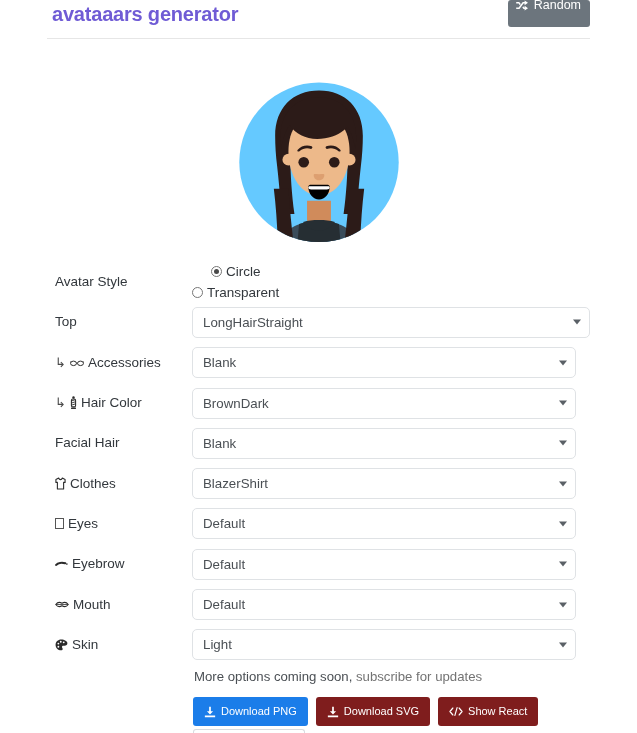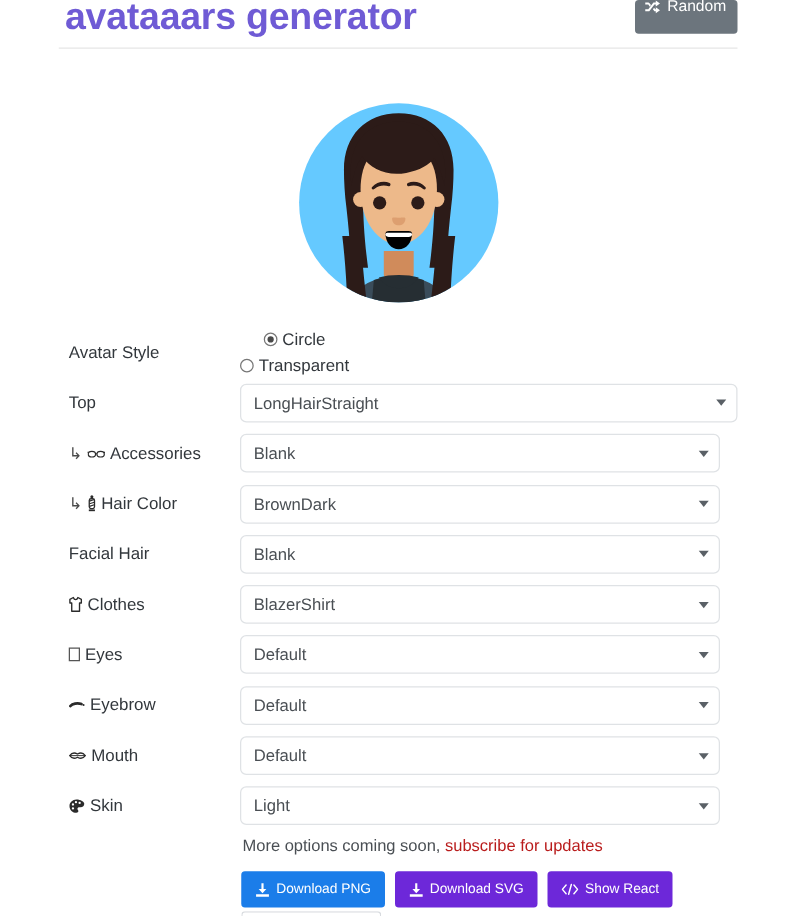--- a/index.html
+++ b/index.html
@@ -11,21 +11,21 @@
     overflow: hidden;
   }
   .page { position: relative; width: 637px; height: 733px; background:#fff; }
 
   
   .header {
     position: absolute; left: 0; top: 0; width: 637px; height: 44px;
   }
   .app-title {
     position: absolute; left: 52px; top: 0px;
-    font-size: 30px; font-weight: bold;
+    font-size: 20px; font-weight: bold;
     color: #6f5bd5;
     letter-spacing: -0.2px;
     line-height: 28px;
     white-space: nowrap;
   }
   .random-btn {
     position: absolute; right: 47px; top: 0px;
     height: 27px;
     padding: 0 9px 16px 8px;
     background: #6c757d;
@@ -124,41 +124,41 @@
     border-top: 5px solid #5a6066;
   }
 
   
   .footer-note {
     position: absolute; left: 194px; top: 669px;
     font-size: 13.2px; color: #4a4f54;
     white-space: nowrap;
   }
   .footer-note a {
-    color: #b91c1c; text-decoration: none;
+    color: #737373; text-decoration: none;
   }
 
   .btn-row {
     position: absolute; left: 193px; top: 697px;
     display: flex; gap: 8px;
   }
   .btn {
     height: 29px;
     border: none; border-radius: 3px;
     color: #ffffff;
     font-size: 11px;
     font-family: "Liberation Sans", sans-serif;
     display: flex; align-items: center; gap: 5px;
     padding: 0 11px;
     cursor: pointer;
     line-height: 1;
     white-space: nowrap;
   }
   .btn.primary { background: #1b7de9; }
-  .btn.secondary { background: #6d28d9; }
+  .btn.secondary { background: #7f1d1d; }
   .btn .ico { display: inline-flex; align-items: center; }
   .btn .codeico { font-size: 11.5px; letter-spacing: -0.5px; }
 
   .cut-off {
     position: absolute; left: 193px; top: 729px;
     width: 112px; height: 6px;
     border: 1px solid #d8dbdf;
     border-bottom: none;
     border-radius: 3px 3px 0 0;
     background: #fff;

